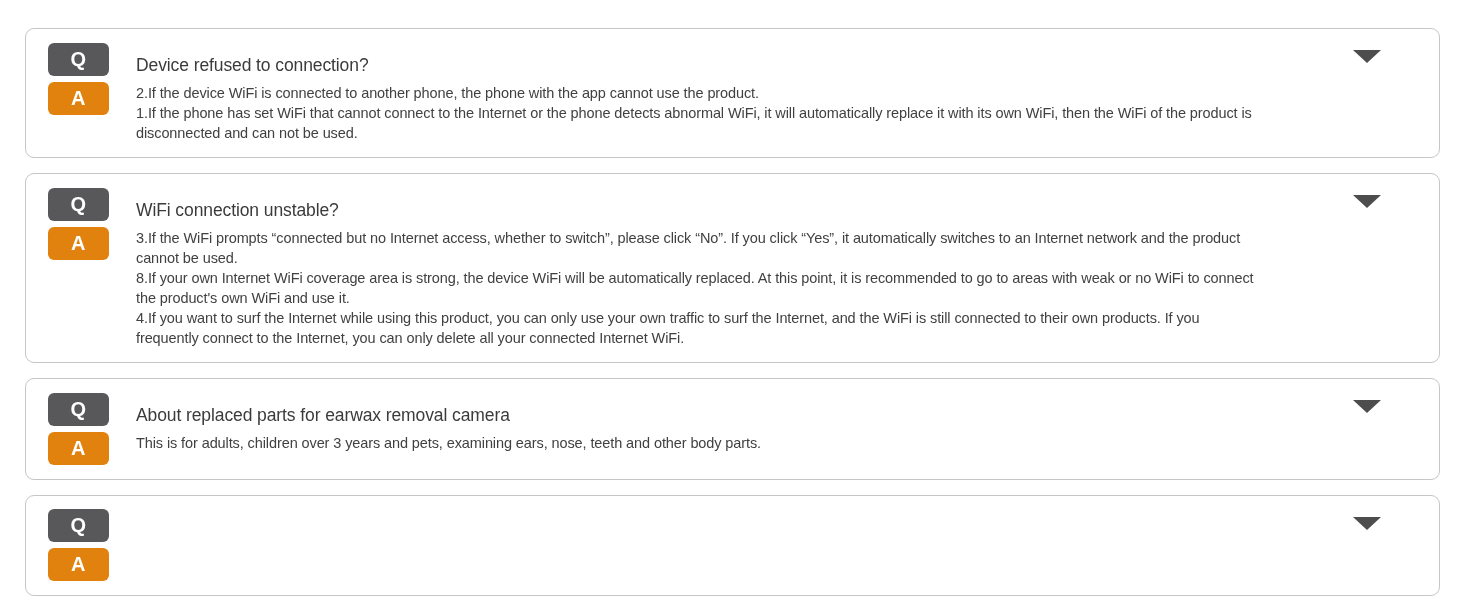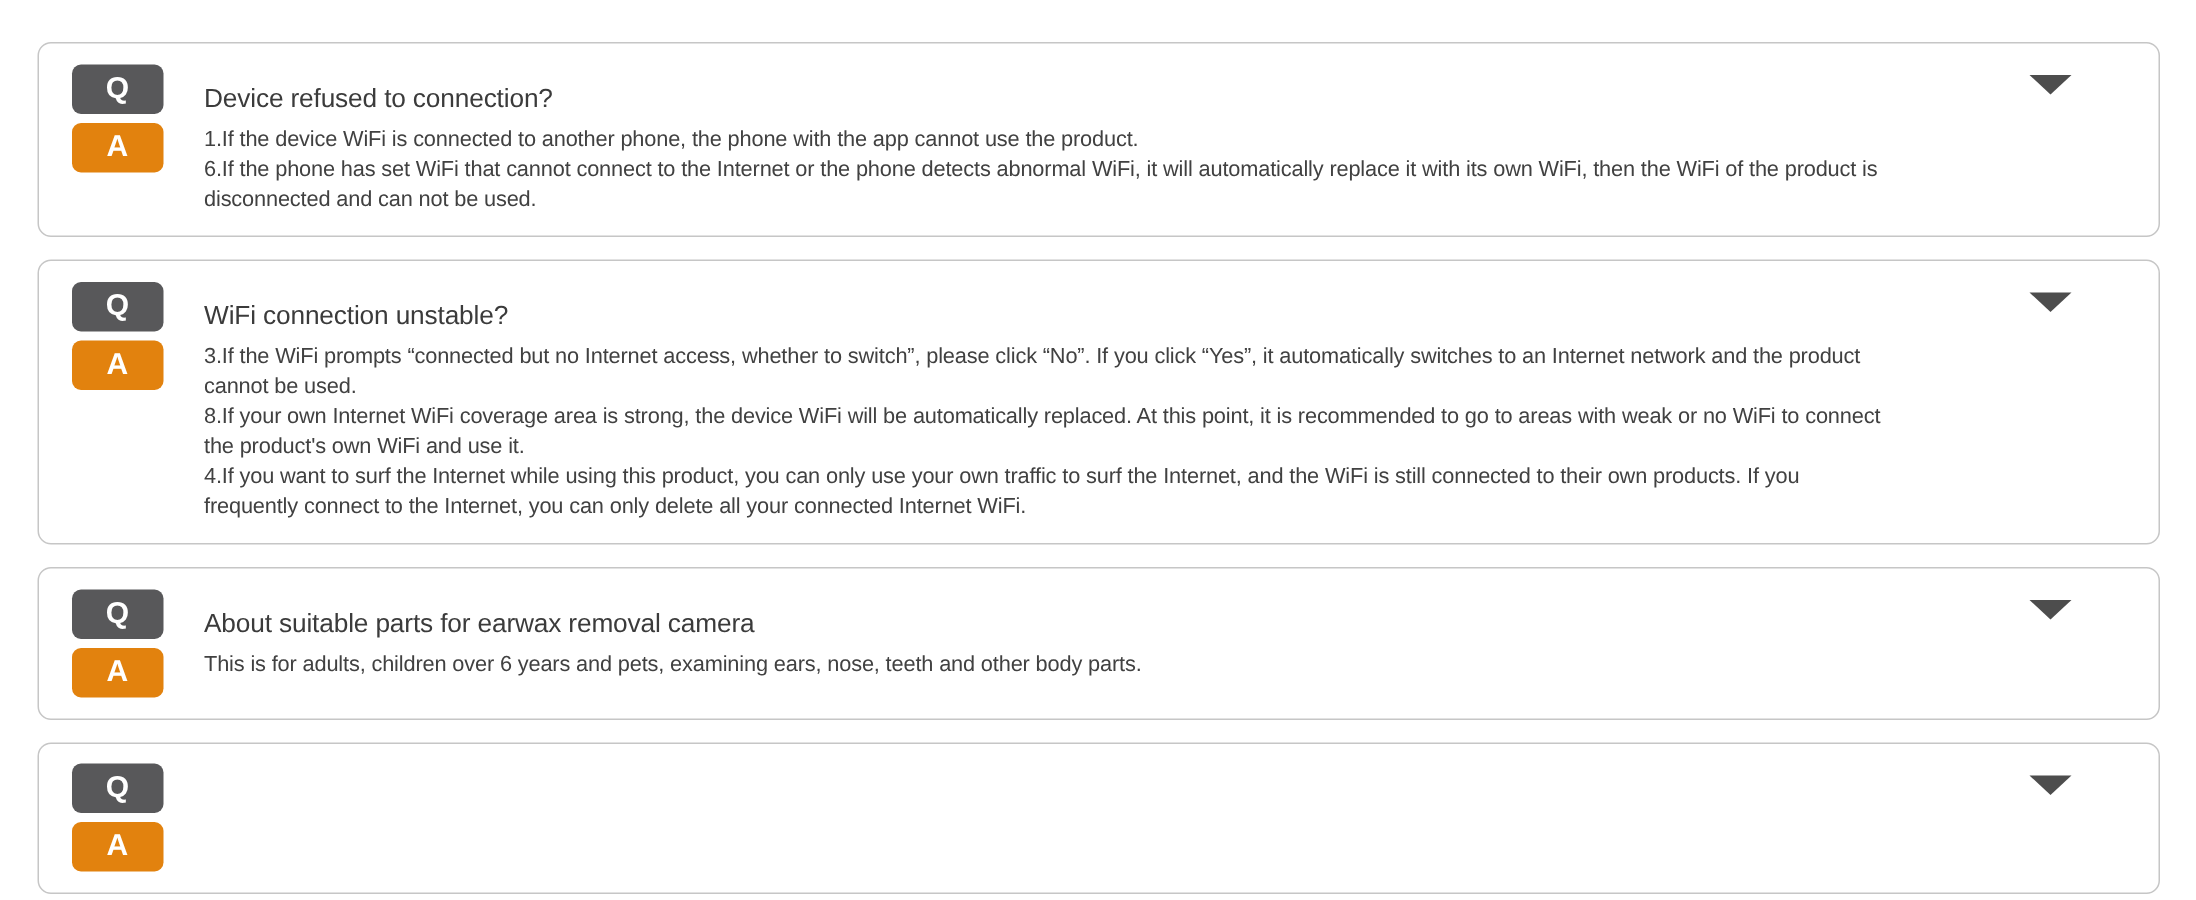--- a/index.html
+++ b/index.html
@@ -76,22 +76,22 @@
 
 <main class="faq-list">
   <section class="faq-card">
     <div class="q-row">
       <span class="badge q-badge">Q</span>
       <h2 class="question">Device refused to connection?</h2>
     </div>
     <div class="a-row">
       <span class="badge a-badge">A</span>
       <div class="answer">
-          <p>1.If the device WiFi is connected to another phone, the phone with the app cannot use the product.</p>
-          <p>6.If the phone has set WiFi that cannot connect to the Internet or the phone detects abnormal WiFi, it will automatically replace it with its own WiFi, then the WiFi of the product is disconnected and can not be used.</p>
+          <p>2.If the device WiFi is connected to another phone, the phone with the app cannot use the product.</p>
+          <p>1.If the phone has set WiFi that cannot connect to the Internet or the phone detects abnormal WiFi, it will automatically replace it with its own WiFi, then the WiFi of the product is disconnected and can not be used.</p>
         </div>
     </div>
     <span class="chevron"></span>
   </section>
 
   <section class="faq-card">
     <div class="q-row">
       <span class="badge q-badge">Q</span>
       <h2 class="question">WiFi connection unstable?</h2>
     </div>
@@ -102,26 +102,26 @@
           <p>8.If your own Internet WiFi coverage area is strong, the device WiFi will be automatically replaced. At this point, it is recommended to go to areas with weak or no WiFi to connect the product's own WiFi and use it.</p>
           <p>4.If you want to surf the Internet while using this product, you can only use your own traffic to surf the Internet, and the WiFi is still connected to their own products. If you frequently connect to the Internet, you can only delete all your connected Internet WiFi.</p>
         </div>
     </div>
     <span class="chevron"></span>
   </section>
 
   <section class="faq-card">
     <div class="q-row">
       <span class="badge q-badge">Q</span>
-      <h2 class="question">About suitable parts for earwax removal camera</h2>
+      <h2 class="question">About replaced parts for earwax removal camera</h2>
     </div>
     <div class="a-row">
       <span class="badge a-badge">A</span>
       <div class="answer">
-          <p>This is for adults, children over 6 years and pets, examining ears, nose, teeth and other body parts.</p>
+          <p>This is for adults, children over 3 years and pets, examining ears, nose, teeth and other body parts.</p>
         </div>
     </div>
     <span class="chevron"></span>
   </section>
 
   <section class="faq-card">
     <div class="q-row">
       <span class="badge q-badge">Q</span>
     </div>
     <div class="a-row">

